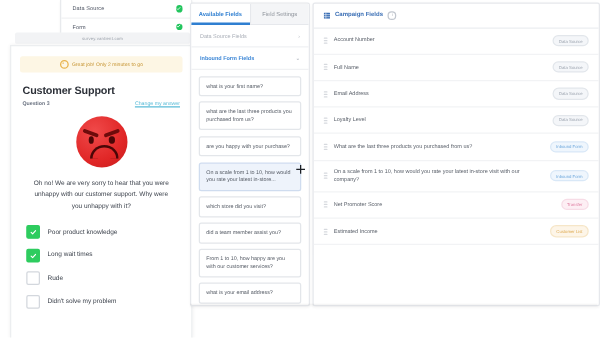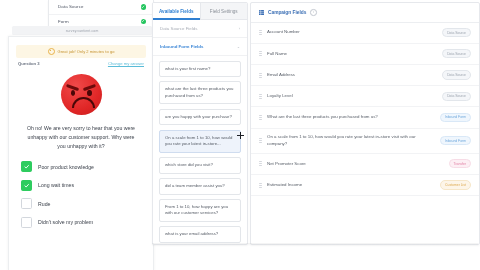--- a/index.html
+++ b/index.html
@@ -197,20 +197,21 @@
       <span>survey.vantient.com</span>
     </div>
 
     <div class="phone">
 
       <div class="notice">
         <span class="clock"></span>
         <span>Great job! Only 2 minutes to go</span>
       </div>
 
+      <div class="q-title">Customer Support</div>
 
       <div class="q-meta">
         <span class="q-num">Question 3</span>
         <span class="q-link">Change my answer</span>
       </div>
 
       <div class="emoji-wrap">
         <div class="emoji">
           <span class="brow l"></span>
           <span class="brow r"></span>

